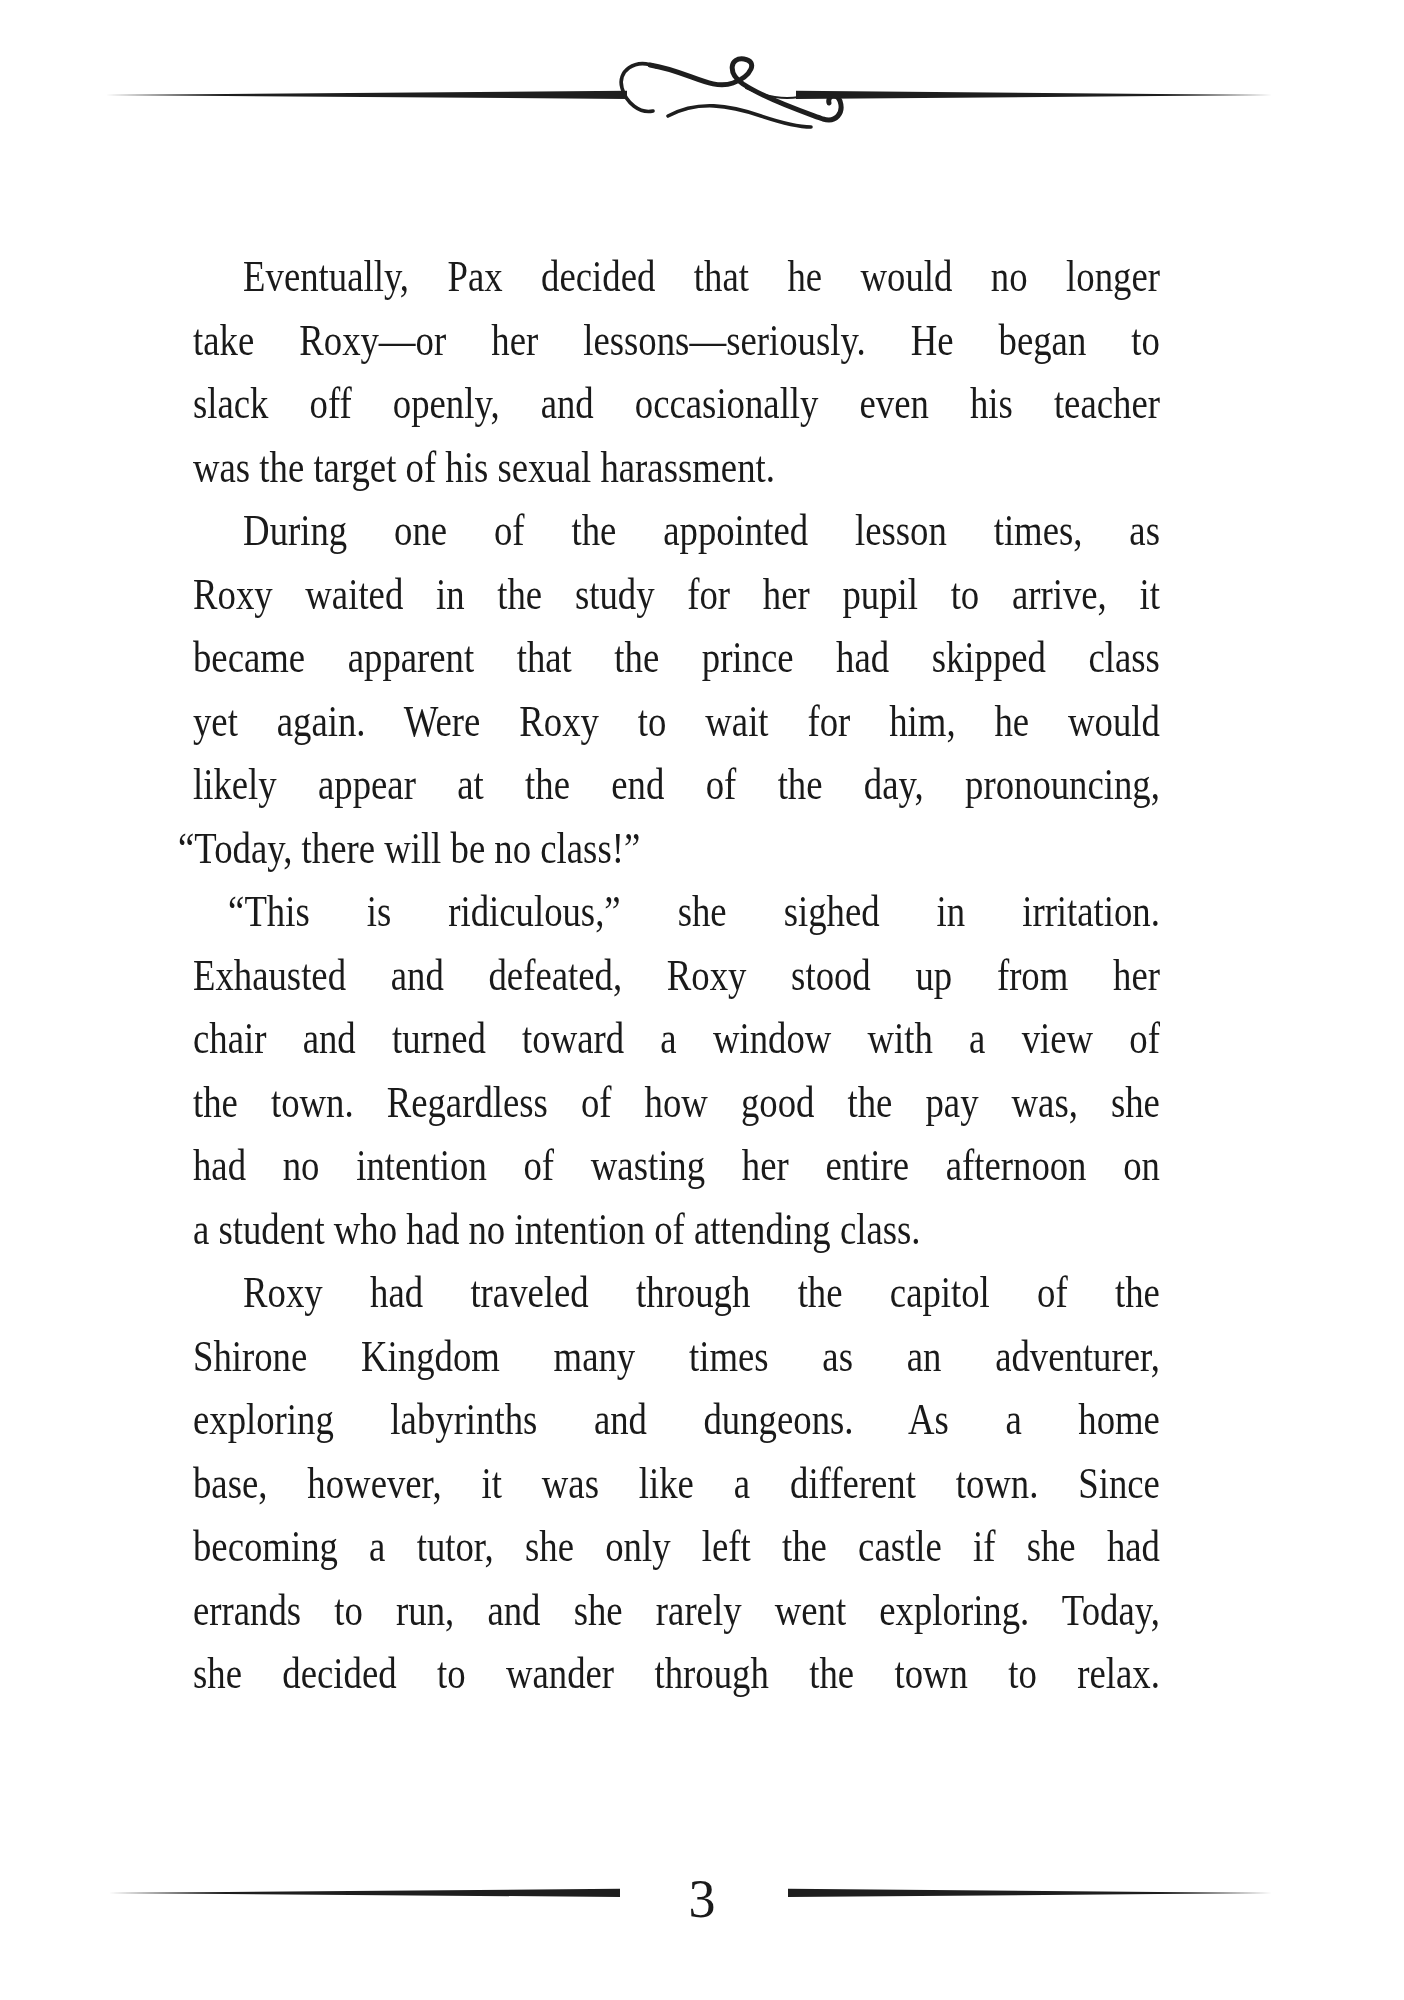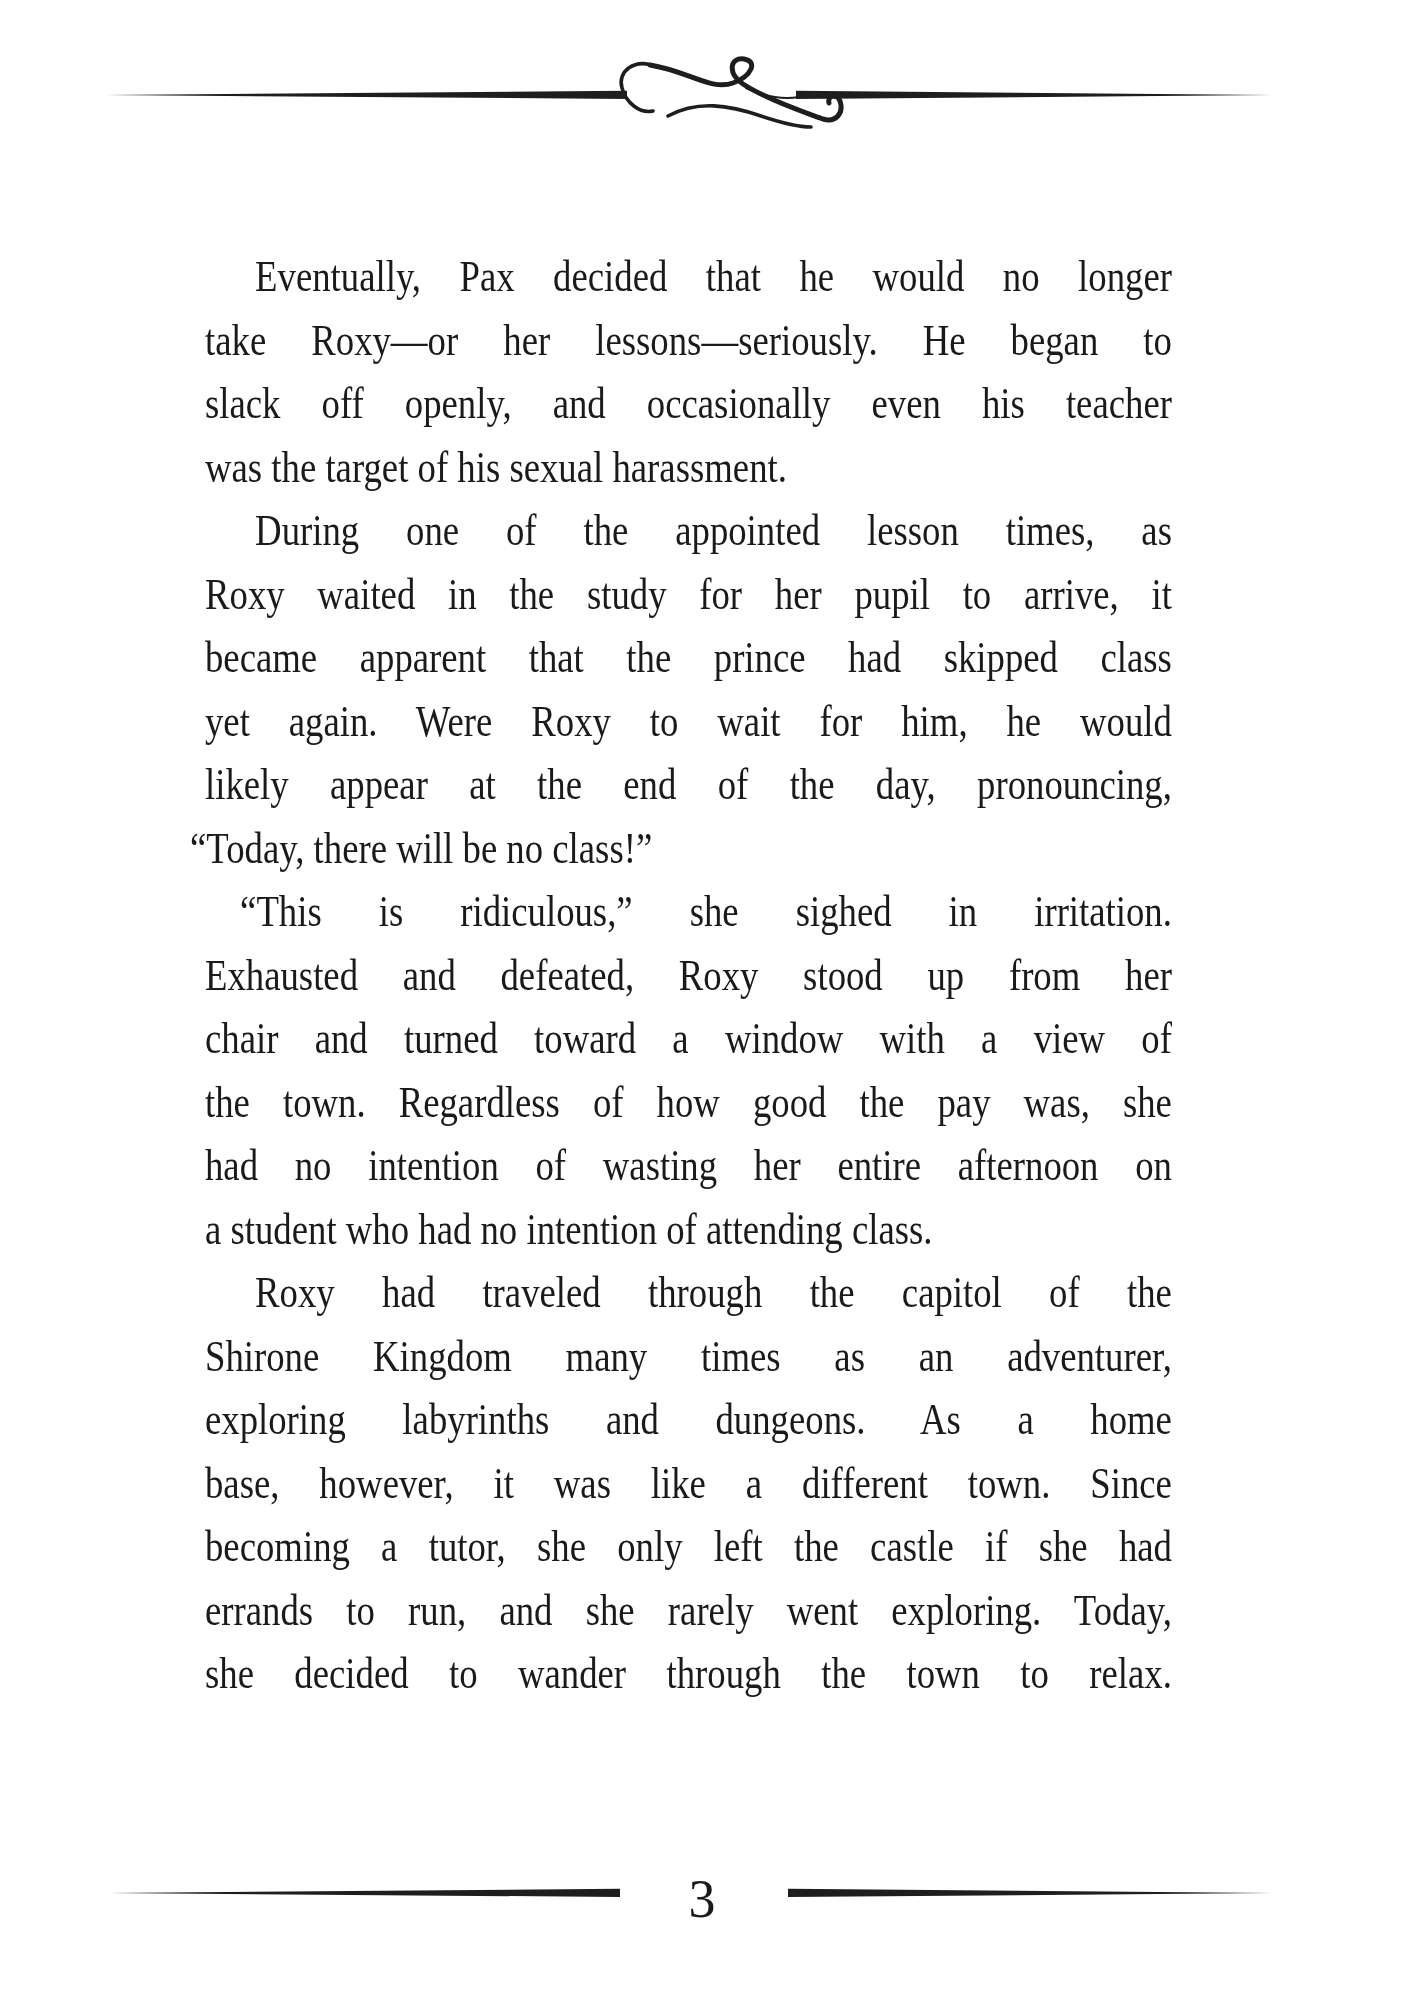--- a/index.html
+++ b/index.html
@@ -20,21 +20,21 @@
   .rule-footer-left  { left: 109px;  top: 1888px; }
   .rule-footer-right { left: 788px;  top: 1888px; }
   .ornament {
     position: absolute;
     left: 610px; top: 50px;
     width: 244px; height: 84px;
   }
   
   .textcol {
     position: absolute;
-    left: 205px;
+    left: 193px;
     top: 245px;
     width: 967px;
   }
   .line {
     width: 1158px;               
     transform: scaleX(0.835);    
     transform-origin: 0 0;
     font-size: 44px;
     line-height: 63.5px;
     white-space: nowrap;

